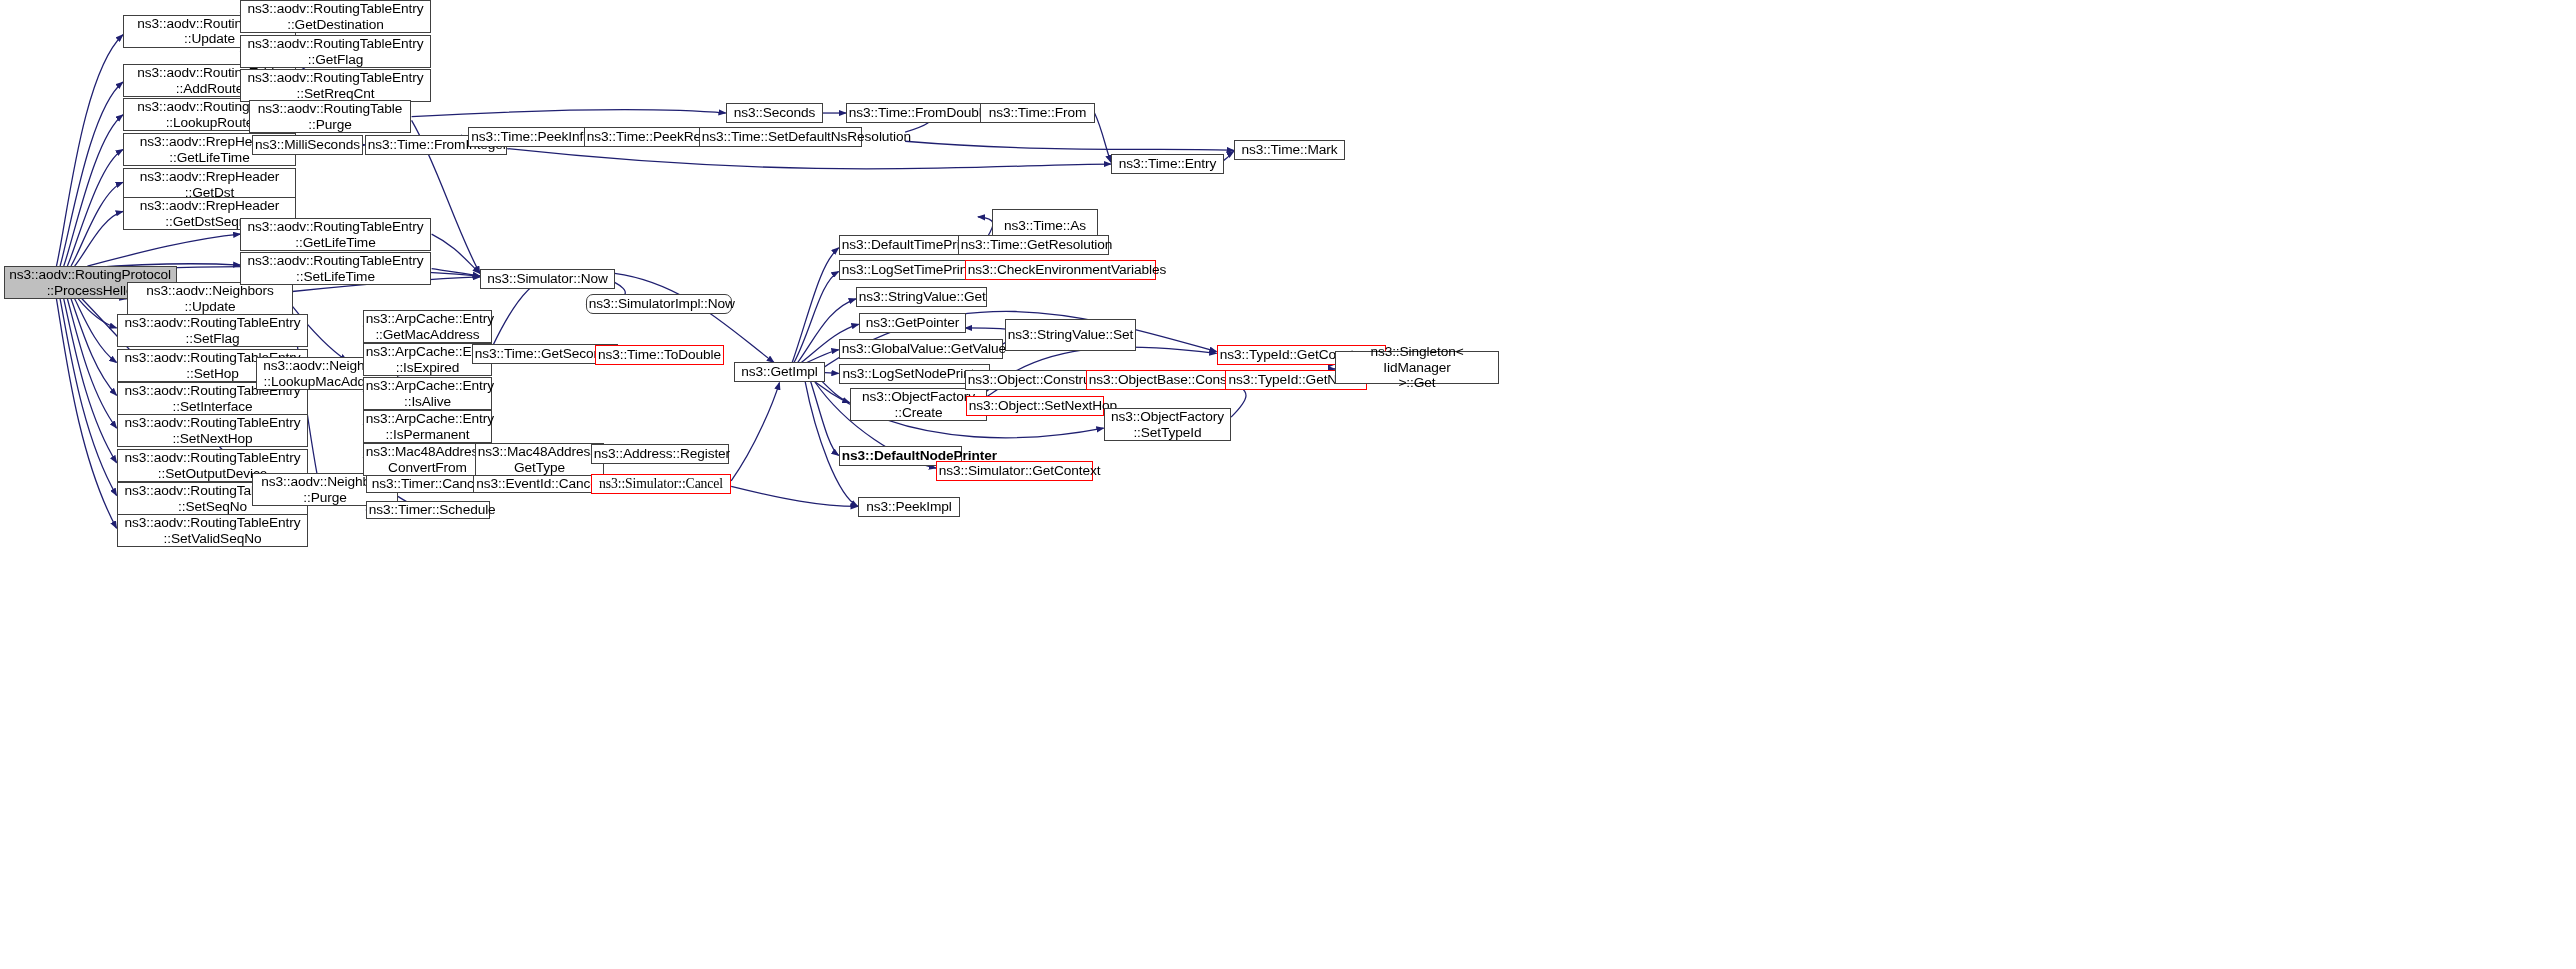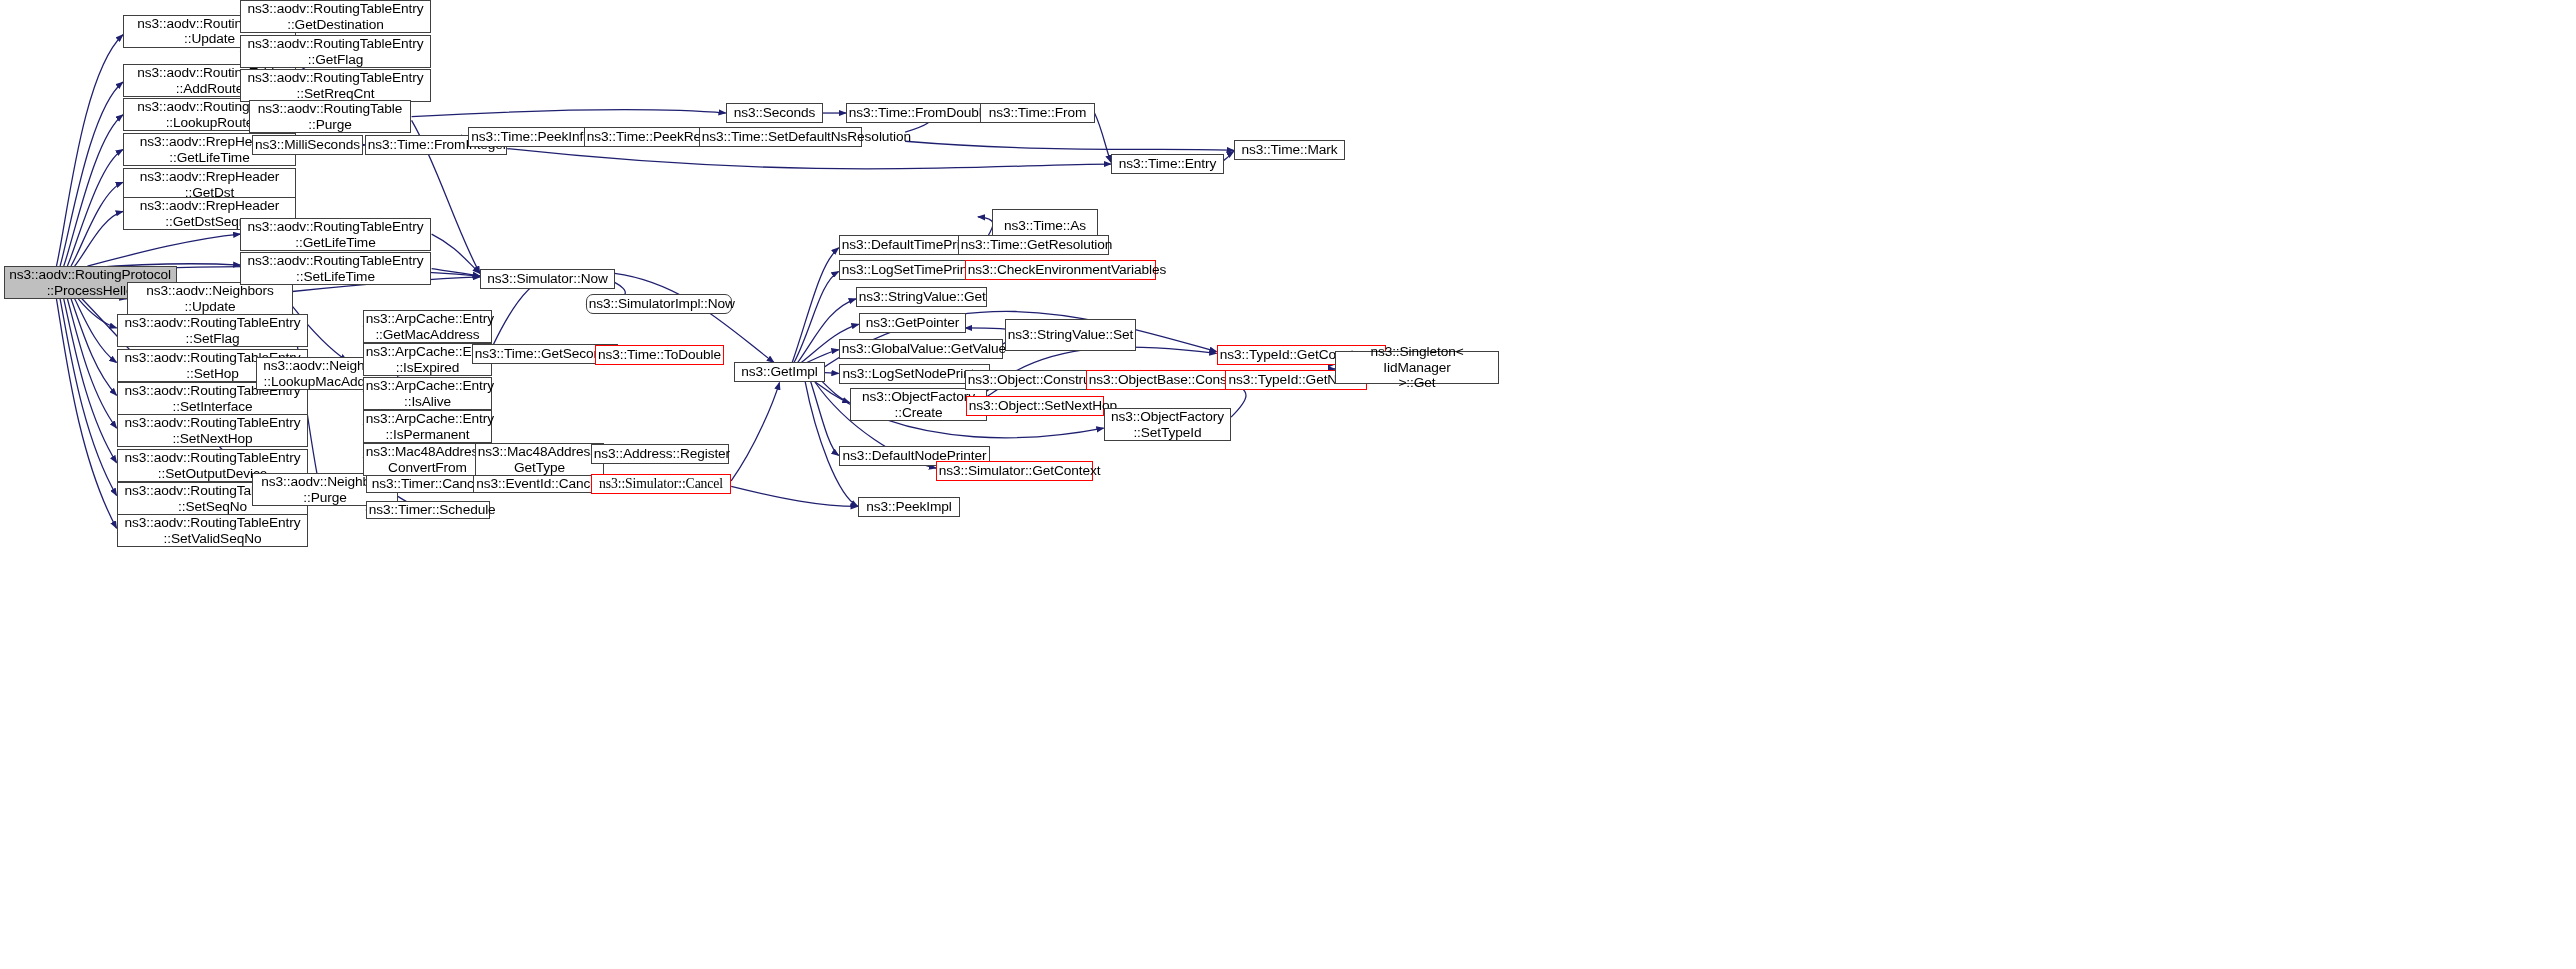--- a/index.html
+++ b/index.html
@@ -230,21 +230,21 @@
       <div class="node" style="left: 1234px; top: 140px; width: 111px; height: 20px;"><span class="node-label">ns3::Time::Mark</span></div>
       <div class="node" style="left: 734px; top: 362px; width: 91px; height: 20px;"><span class="node-label">ns3::GetImpl</span></div>
       <div class="node" style="left: 839px; top: 235px; width: 146px; height: 20px;"><span class="node-label">ns3::DefaultTimePrinter</span></div>
       <div class="node" style="left: 839px; top: 260px; width: 146px; height: 20px;"><span class="node-label">ns3::LogSetTimePrinter</span></div>
       <div class="node" style="left: 856px; top: 287px; width: 131px; height: 20px;"><span class="node-label">ns3::StringValue::Get</span></div>
       <div class="node" style="left: 859px; top: 313px; width: 107px; height: 20px;"><span class="node-label">ns3::GetPointer</span></div>
       <div class="node" style="left: 839px; top: 339px; width: 164px; height: 20px;"><span class="node-label">ns3::GlobalValue::GetValue</span></div>
       <div class="node" style="left: 839px; top: 364px; width: 151px; height: 20px;"><span class="node-label">ns3::LogSetNodePrinter</span></div>
       <div class="node" style="left: 850px; top: 388px; width: 137px; height: 33px;"><span class="node-label">ns3::ObjectFactory
 ::Create</span></div>
-      <div class="node" style="left: 839px; top: 446px; width: 151px; height: 20px;"><span class="node-label">ns3::DefaultNodePrinter</span></div>
+      <div class="node" style="left: 839px; top: 446px; width: 123px; height: 20px; font-weight: bold;"><span class="node-label">ns3::DefaultNodePrinter</span></div>
       <div class="node" style="left: 858px; top: 497px; width: 102px; height: 20px;"><span class="node-label">ns3::PeekImpl</span></div>
       <div class="node" style="left: 992px; top: 209px; width: 106px; height: 34px;"><span class="node-label">ns3::Time::As</span></div>
       <div class="node" style="left: 958px; top: 235px; width: 151px; height: 20px;"><span class="node-label">ns3::Time::GetResolution</span></div>
       <div class="node red" style="left: 953px; top: 260px; width: 191px; height: 20px; margin-left: 12px;"><span class="node-label">ns3::CheckEnvironmentVariables</span></div>
       <div class="node" style="left: 1005px; top: 319px; width: 131px; height: 32px;"><span class="node-label">ns3::StringValue::Set</span></div>
       <div class="node" style="left: 965px; top: 370px; width: 137px; height: 20px;"><span class="node-label">ns3::Object::Construct</span></div>
       <div class="node red" style="left: 966px; top: 396px; width: 138px; height: 20px;"><span class="node-label">ns3::Object::SetNextHop</span></div>
       <div class="node" style="left: 1104px; top: 408px; width: 127px; height: 33px;"><span class="node-label">ns3::ObjectFactory
 ::SetTypeId</span></div>
       <div class="node red" style="left: 936px; top: 461px; width: 157px; height: 20px;"><span class="node-label">ns3::Simulator::GetContext</span></div>

